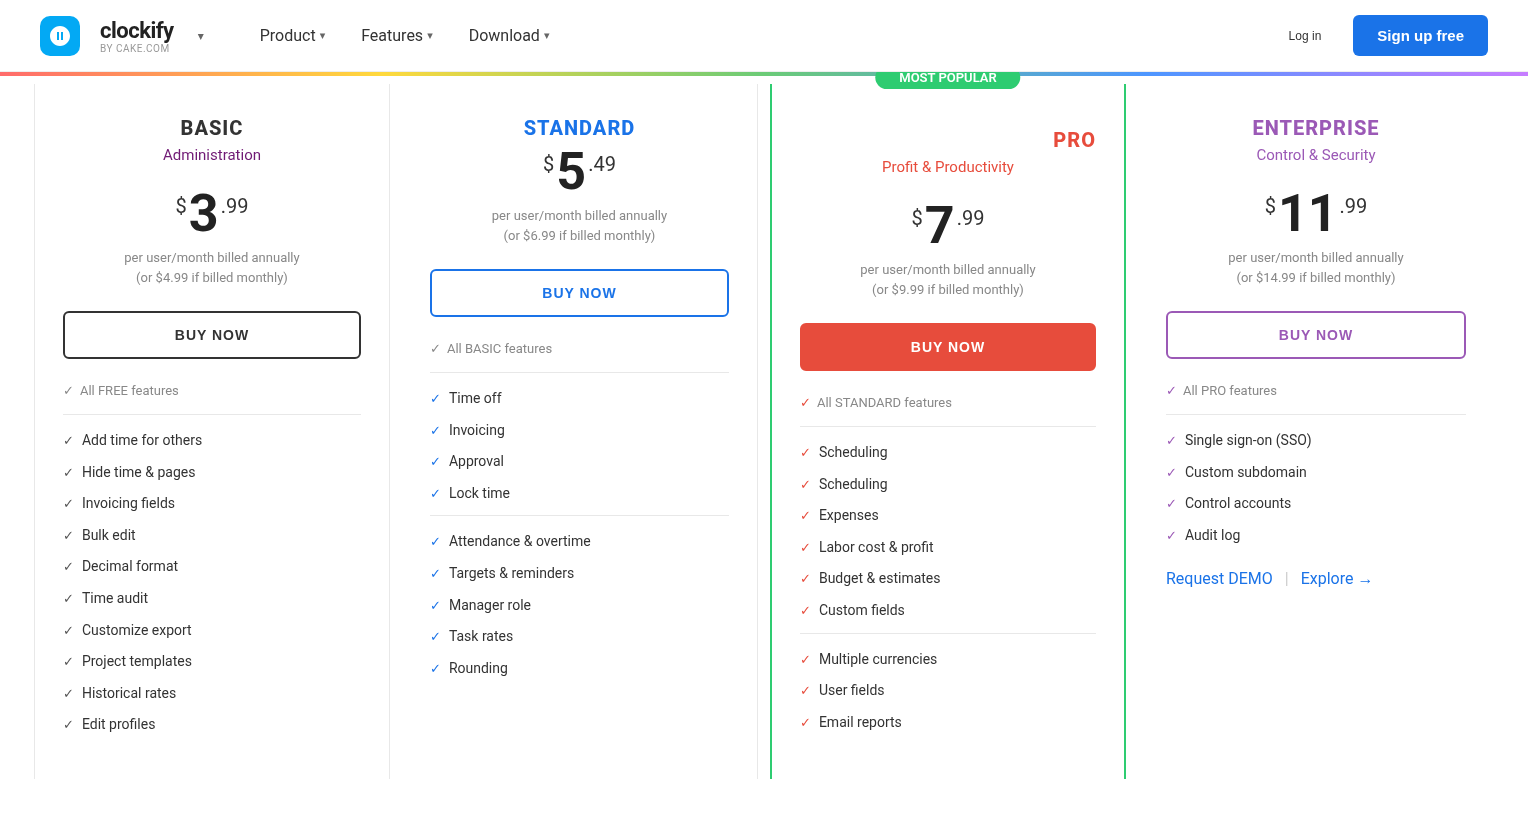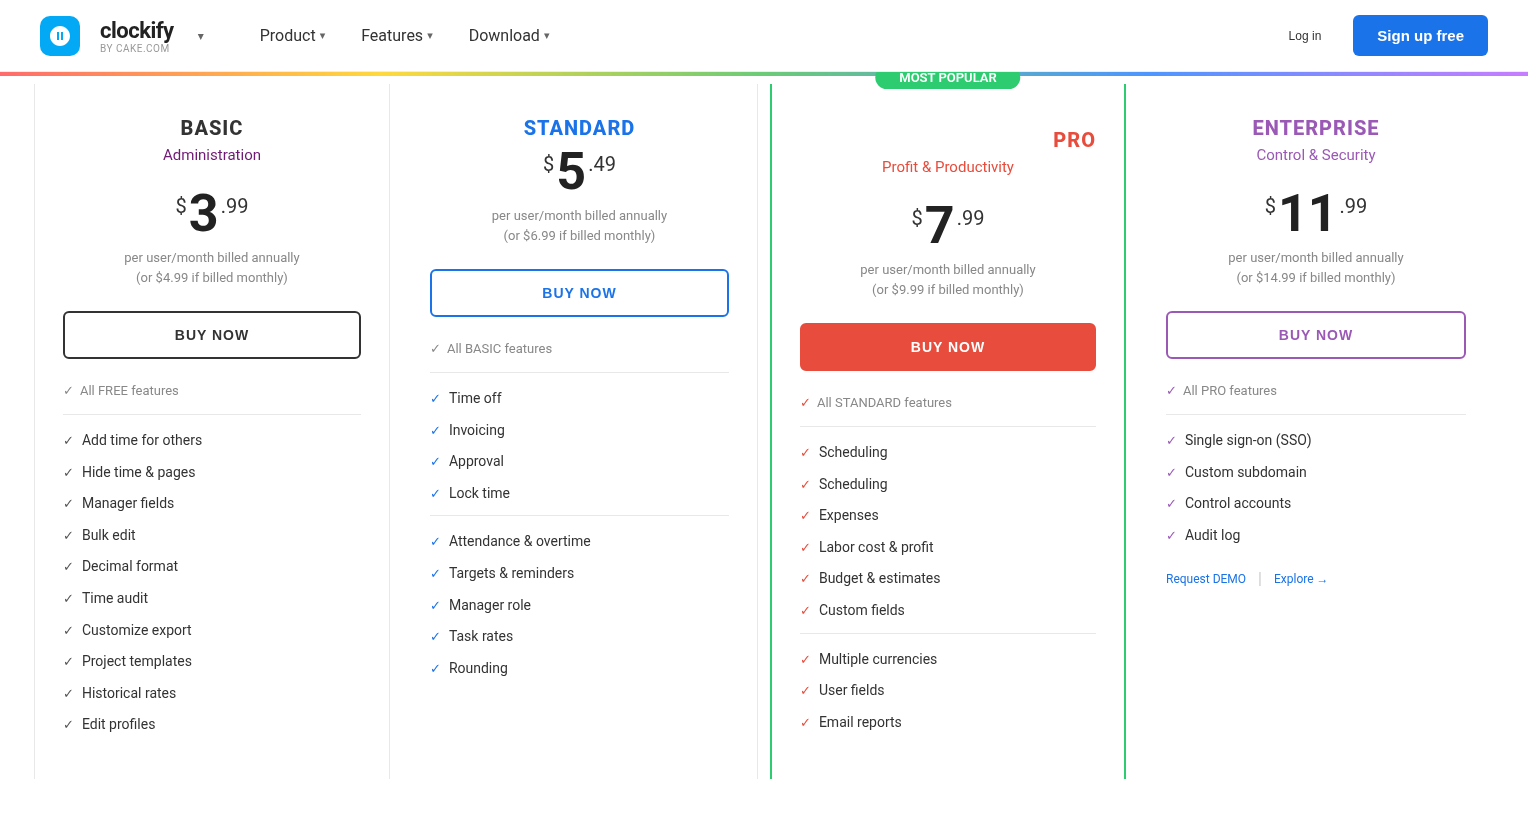--- a/index.html
+++ b/index.html
@@ -249,21 +249,21 @@
     .feature-check.pro { color: #e74c3c; }
     .feature-check.enterprise { color: #9b59b6; }
 
     .enterprise-links {
       display: flex;
       gap: 12px;
       align-items: center;
       margin-top: 24px;
     }
     .enterprise-link {
-      font-size: 12px;
+      font-size: 16px;
       color: #1a73e8;
       cursor: pointer;
       text-decoration: none;
     }
     .enterprise-divider {
       color: #ccc;
     }
   </style>
 </head>
 <body>
@@ -330,21 +330,21 @@
         <li class="feature-item">
           <span class="feature-check basic">✓</span>
           <span>Add time for others</span>
         </li>
         <li class="feature-item">
           <span class="feature-check basic">✓</span>
           <span>Hide time &amp; pages</span>
         </li>
         <li class="feature-item">
           <span class="feature-check basic">✓</span>
-          <span>Manager fields</span>
+          <span>Invoicing fields</span>
         </li>
         <li class="feature-item">
           <span class="feature-check basic">✓</span>
           <span>Bulk edit</span>
         </li>
         <li class="feature-item">
           <span class="feature-check basic">✓</span>
           <span>Decimal format</span>
         </li>
         <li class="feature-item">

